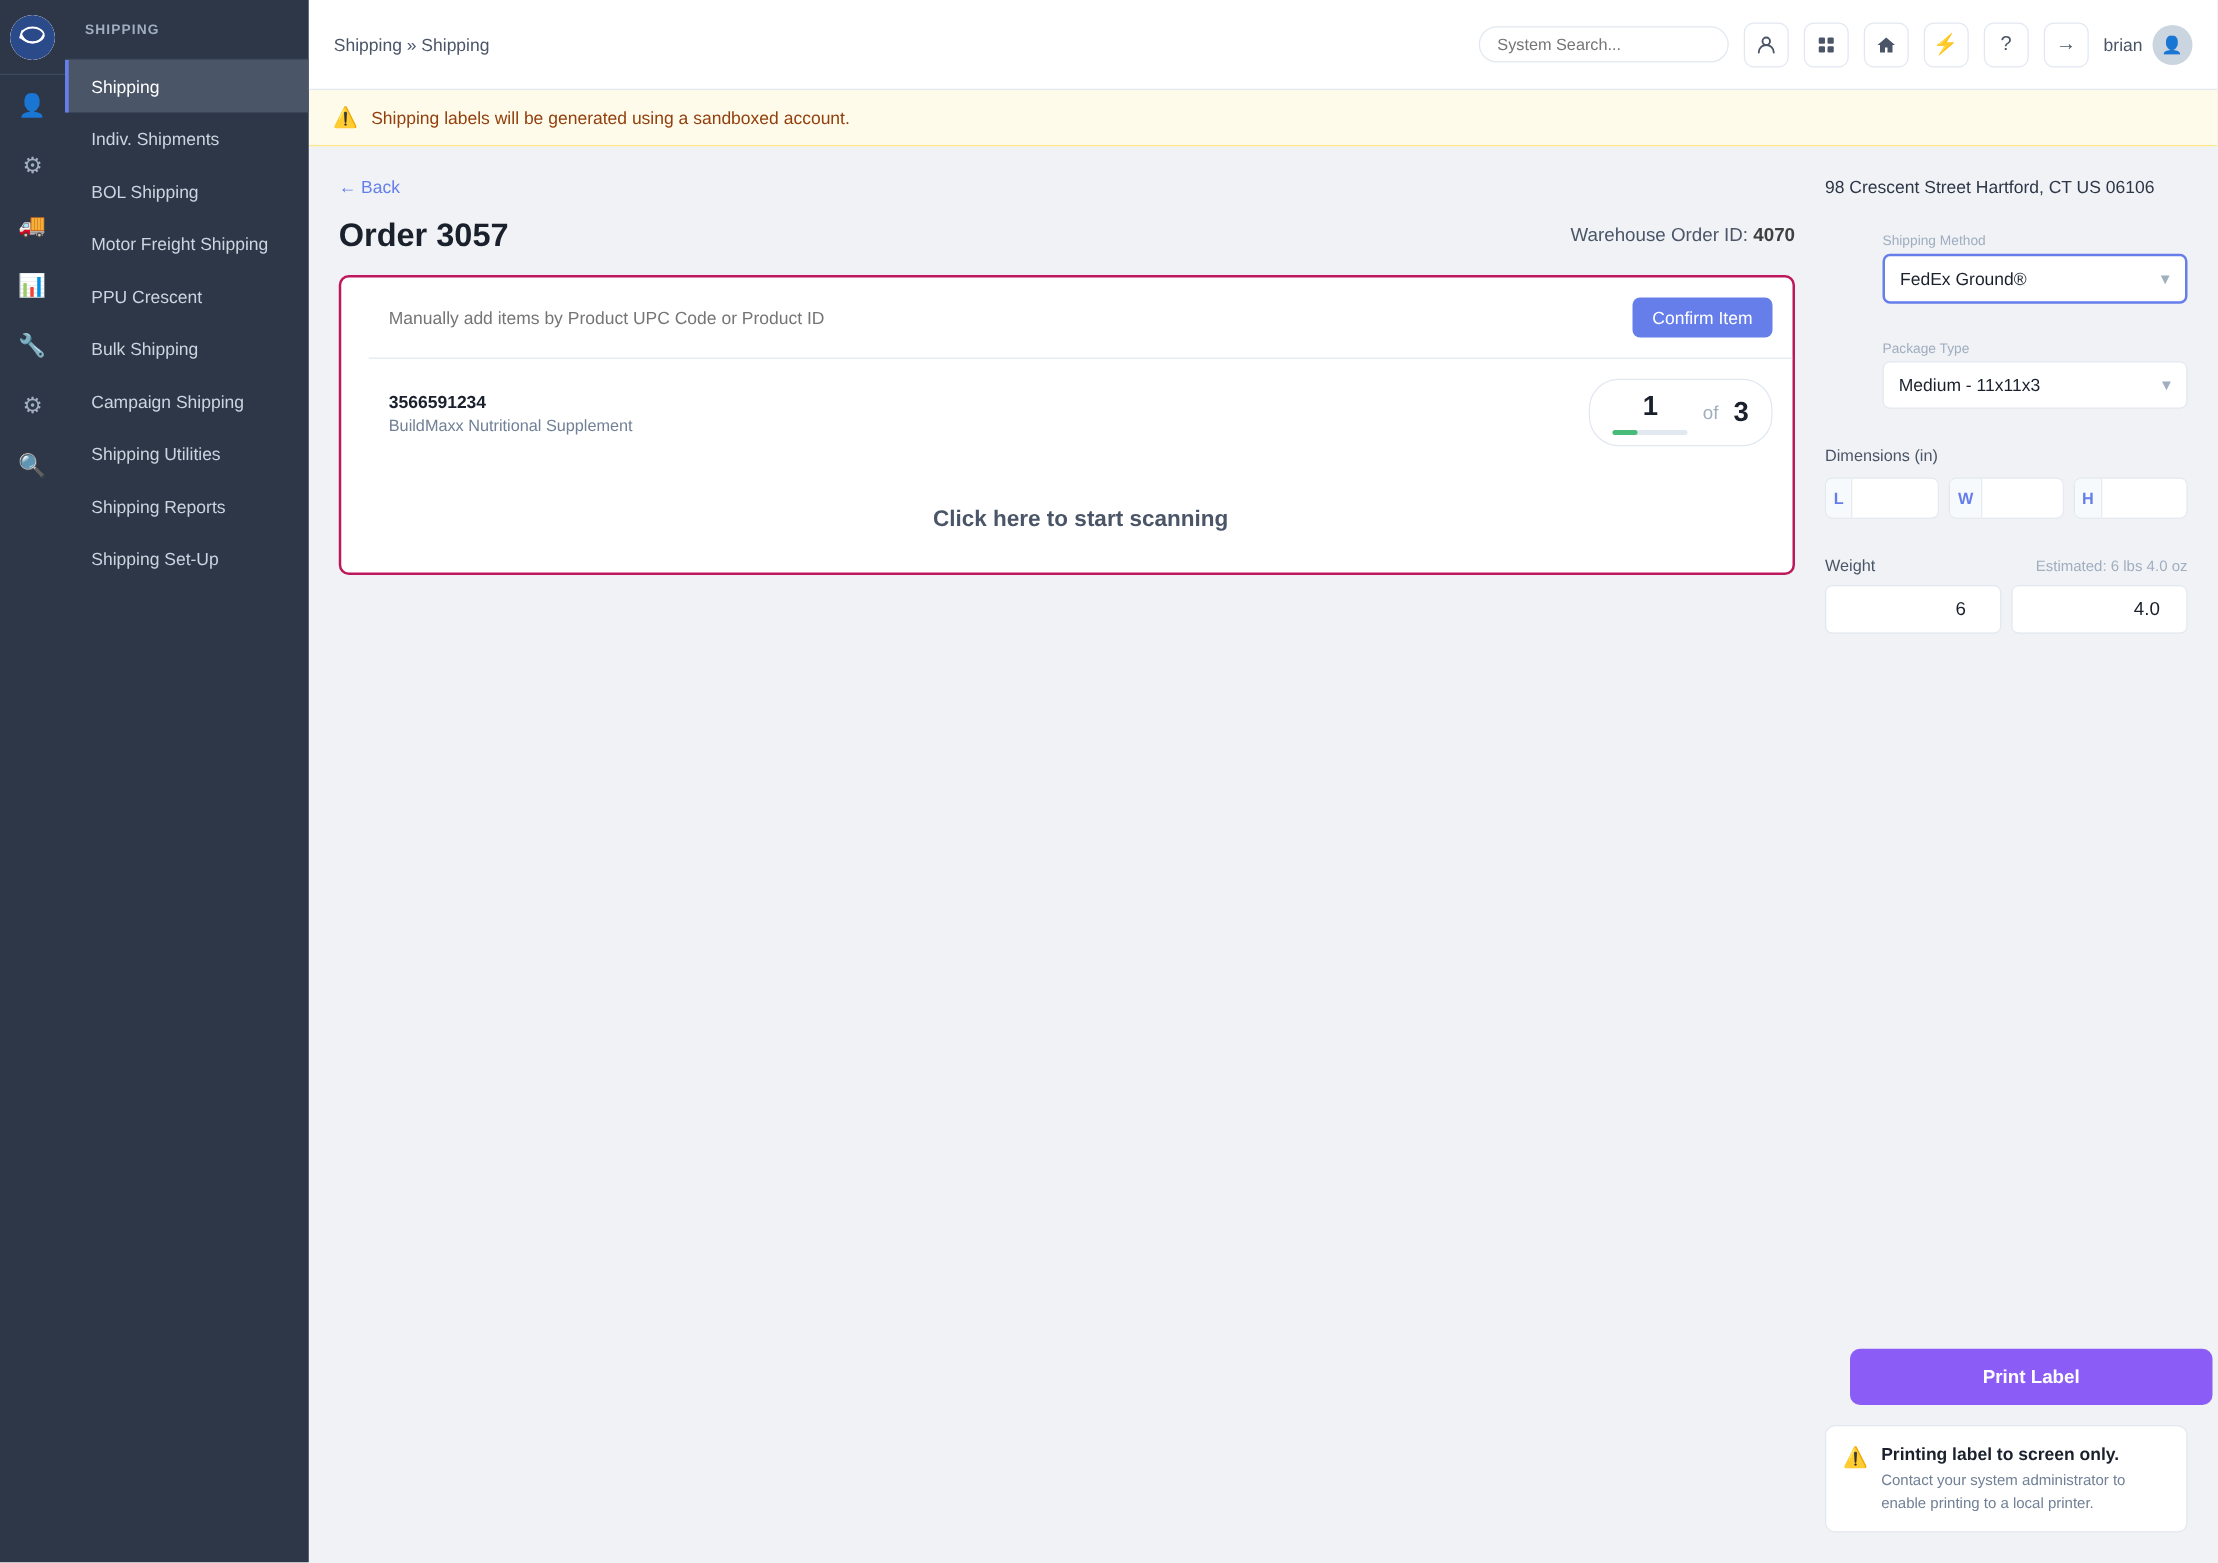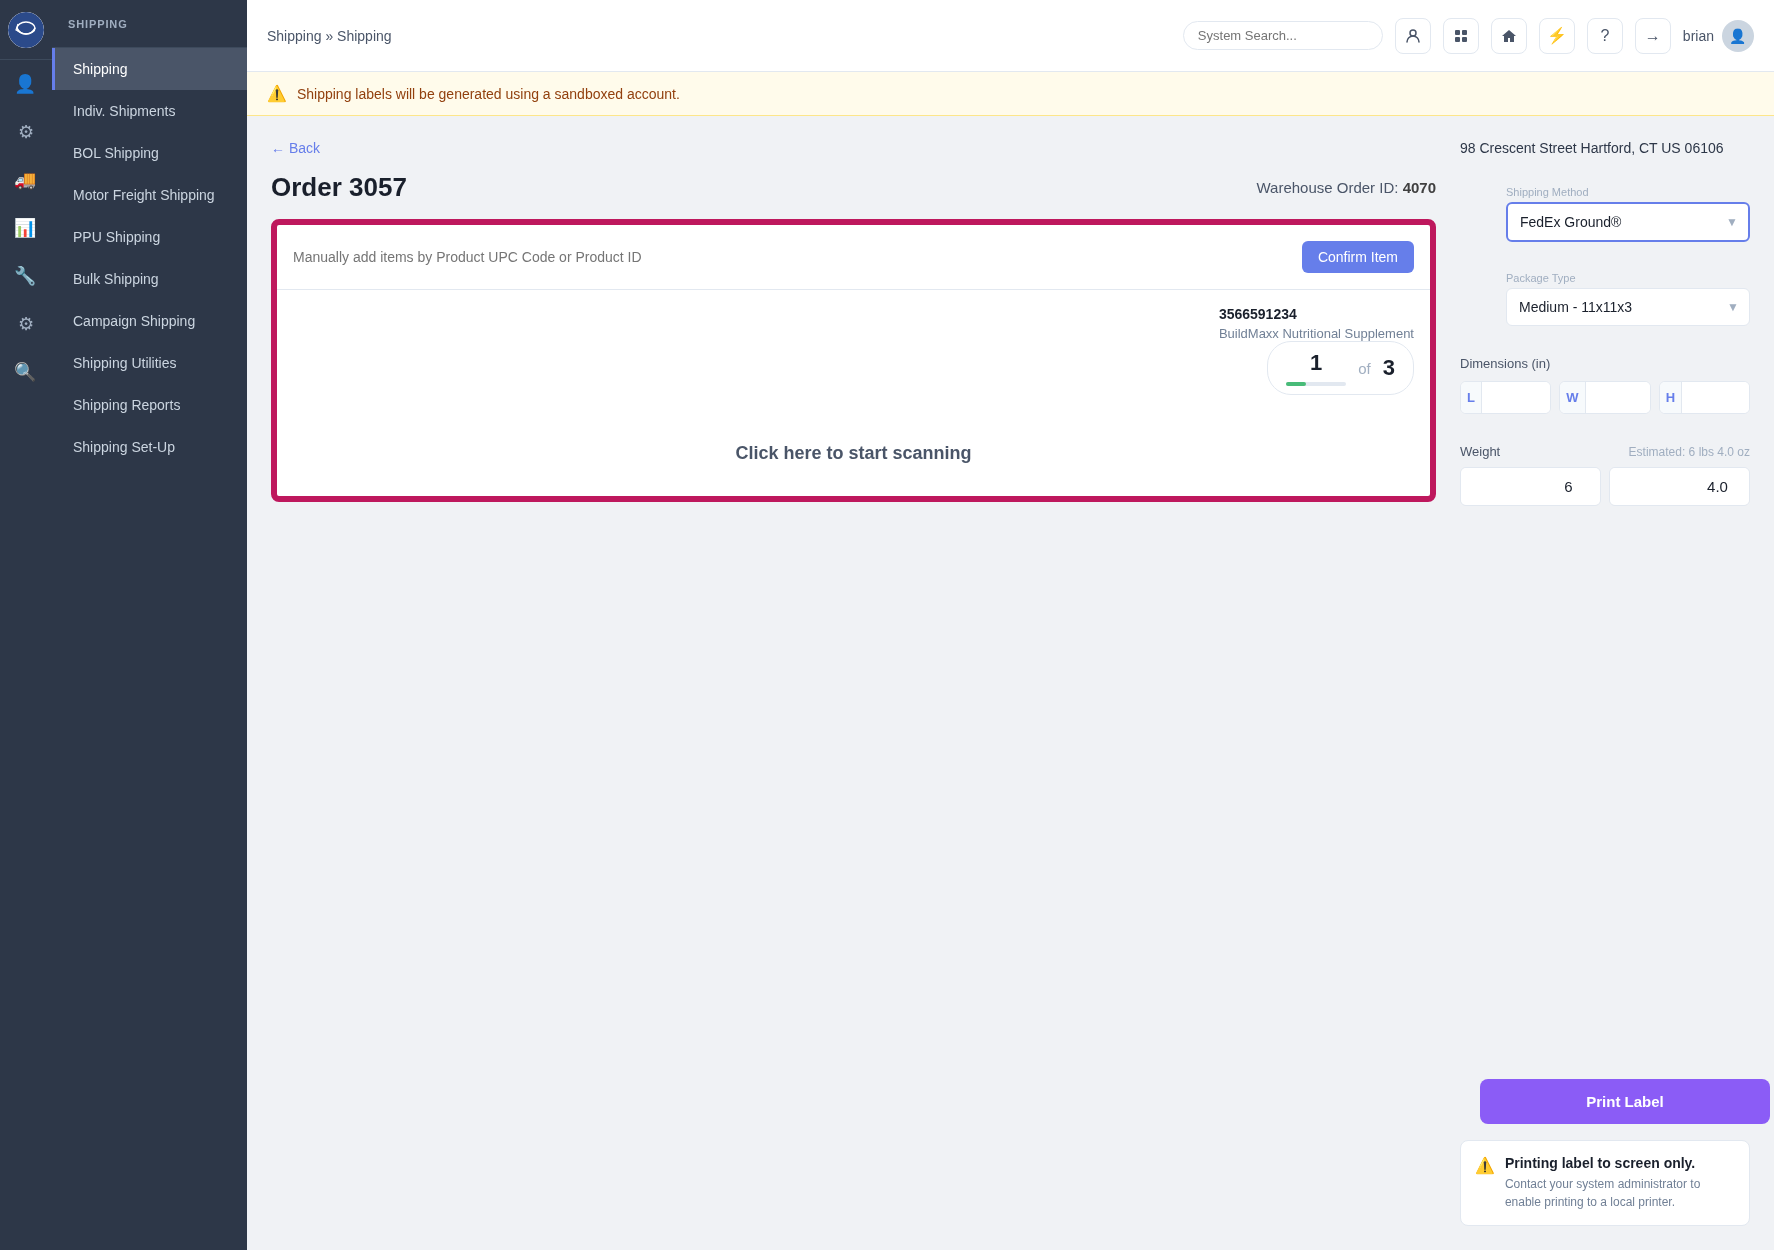--- a/index.html
+++ b/index.html
@@ -207,22 +207,23 @@
     .warehouse-id {
       font-size: 15px;
       color: #4a5568;
     }
     .warehouse-id strong { color: #404040; }
 
     
     .scan-card {
       background: white;
       border-radius: 8px;
-      border: 6px solid #be185d;
+      border: 2px solid #be185d;
       overflow: hidden;
+      padding-left: 22px;
     }
 
     .scan-input-area {
       padding: 16px;
       display: flex;
       align-items: center;
       gap: 12px;
       border-bottom: 1px solid #e2e8f0;
     }
 
@@ -242,23 +243,22 @@
       padding: 8px 16px;
       font-size: 14px;
       cursor: pointer;
       white-space: nowrap;
     }
 
     
     .product-row {
       padding: 16px;
       display: flex;
-      align-items: flex-end;
+      align-items: center;
       justify-content: space-between;
-      flex-direction: column;
     }
 
     .product-info { flex: 1; }
     .product-id { font-size: 14px; font-weight: 600; color: #1a202c; margin-bottom: 4px; }
     .product-name { font-size: 13px; color: #718096; }
 
     .counter-badge {
       display: flex;
       align-items: center;
       gap: 12px;
@@ -482,21 +482,21 @@
   <div class="icon-bar-item">⚙</div>
   <div class="icon-bar-item">🔍</div>
 </div>
 
 <div class="sidebar">
   <div class="sidebar-header">SHIPPING</div>
   <div class="sidebar-item active">Shipping</div>
   <div class="sidebar-item">Indiv. Shipments</div>
   <div class="sidebar-item">BOL Shipping</div>
   <div class="sidebar-item">Motor Freight Shipping</div>
-  <div class="sidebar-item">PPU Shipping</div>
+  <div class="sidebar-item">PPU Crescent</div>
   <div class="sidebar-item">Bulk Shipping</div>
   <div class="sidebar-item">Campaign Shipping</div>
   <div class="sidebar-item">Shipping Utilities</div>
   <div class="sidebar-item">Shipping Reports</div>
   <div class="sidebar-item">Shipping Set-Up</div>
 </div>
 
 <div class="main-wrapper">
 
   <div class="topnav">

